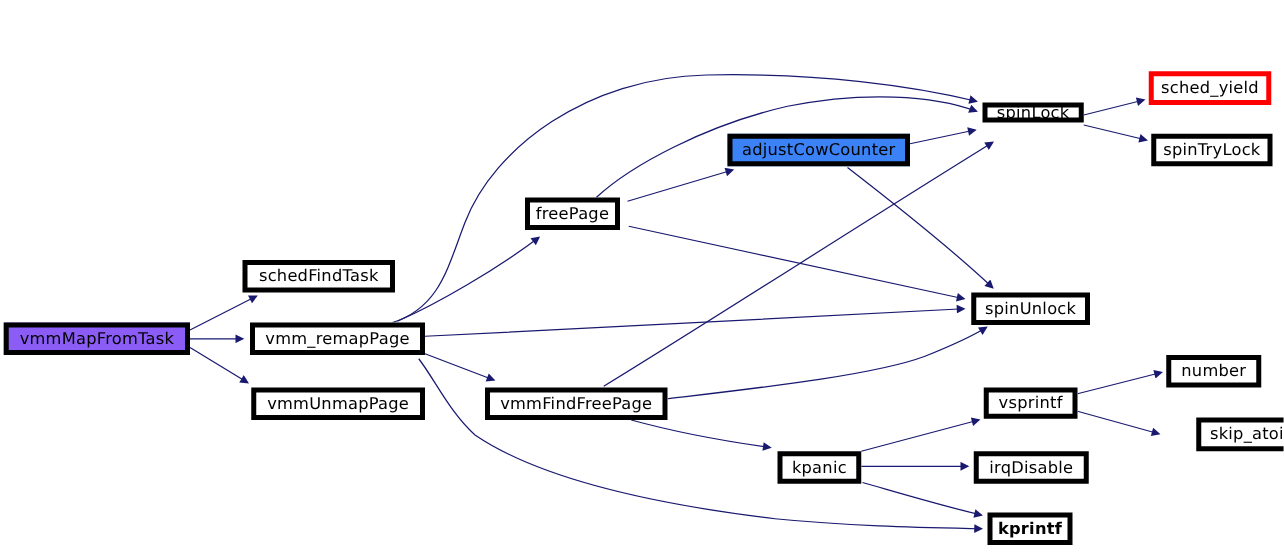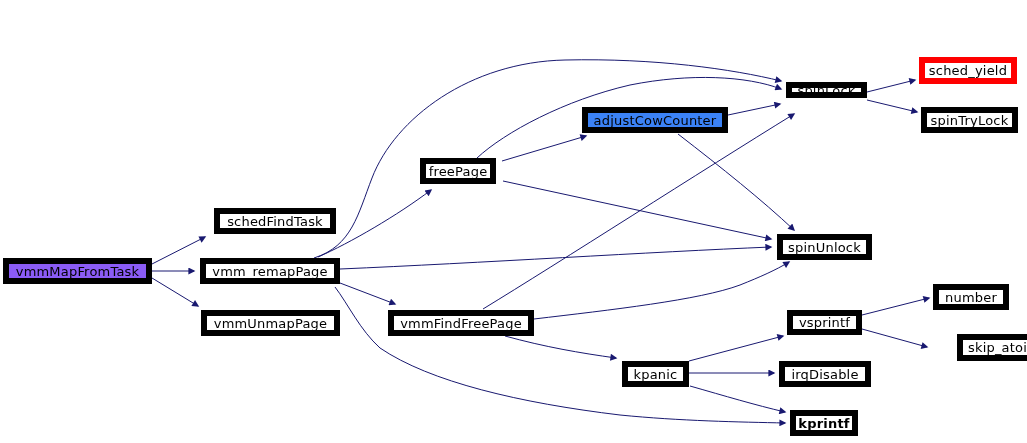--- a/index.html
+++ b/index.html
@@ -7,21 +7,21 @@
     position:relative;
     width:1027px;height:443px;
     background:#ffffff;
     font-family:"DejaVu Sans","Liberation Sans",sans-serif;
     overflow:hidden;
   }
   #edge-layer{position:absolute;left:0;top:0;width:1027px;height:443px;}
   .node{
     position:absolute;
     box-sizing:border-box;
-    border:6px solid #4c1d95;
+    border:4px solid #4c1d95;
     background:#ffffff;
     color:#000000;
     font-size:13px;
     line-height:1;
     display:flex;
     align-items:center;
     justify-content:center;
     white-space:nowrap;
     letter-spacing:0.2px;
     cursor:pointer;
@@ -56,21 +56,21 @@
       <path d="M689,361 L783,336" fill="none" stroke="#191970" stroke-width="1" marker-end="url(#arrow)"></path>
       <path d="M689,373 L774,373" fill="none" stroke="#191970" stroke-width="1" marker-end="url(#arrow)"></path>
       <path d="M690,386 C725,396 755,405 785,412" fill="none" stroke="#191970" stroke-width="1" marker-end="url(#arrow)"></path>
       <path d="M862,315 L929,298" fill="none" stroke="#191970" stroke-width="1" marker-end="url(#arrow)"></path>
       <path d="M862,329 L927,347" fill="none" stroke="#191970" stroke-width="1" marker-end="url(#arrow)"></path>
       <path d="M867,92 L915,80" fill="none" stroke="#191970" stroke-width="1" marker-end="url(#arrow)"></path>
       <path d="M867,100 L917,112" fill="none" stroke="#191970" stroke-width="1" marker-end="url(#arrow)"></path>
     </svg>
   <div id="node-layer">
       <div class="node" style="left: 3px; top: 258px; width: 149px; height: 26px; background: #8b5cf6; border-color: rgb(0, 0, 0);">vmmMapFromTask</div>
-      <div class="node" style="left: 214px; top: 208px; width: 122px; height: 26px; background: rgb(255, 255, 255); border-color: rgb(0, 0, 0);">schedFindTask</div>
+      <div class="node" style="left: 194px; top: 208px; width: 122px; height: 26px; background: rgb(255, 255, 255); border-color: rgb(0, 0, 0);">schedFindTask</div>
       <div class="node" style="left: 200px; top: 258px; width: 140px; height: 26px; background: rgb(255, 255, 255); border-color: rgb(0, 0, 0);">vmm_remapPage</div>
       <div class="node" style="left: 201px; top: 310px; width: 139px; height: 26px; background: rgb(255, 255, 255); border-color: rgb(0, 0, 0);">vmmUnmapPage</div>
       <div class="node" style="left: 420px; top: 158px; width: 76px; height: 26px; background: rgb(255, 255, 255); border-color: rgb(0, 0, 0);">freePage</div>
       <div class="node" style="left: 582px; top: 107px; width: 146px; height: 26px; background: #3b82f6; border-color: rgb(0, 0, 0);">adjustCowCounter</div>
       <div class="node" style="left: 786px; top: 82px; width: 81px; height: 16px; background: rgb(255, 255, 255); border-color: rgb(0, 0, 0);">spinLock</div>
       <div class="node" style="left: 919px; top: 57px; width: 98px; height: 27px; background: rgb(255, 255, 255); border-color: rgb(255, 0, 0);">sched_yield</div>
       <div class="node" style="left: 921px; top: 107px; width: 97px; height: 26px; background: rgb(255, 255, 255); border-color: rgb(0, 0, 0);">spinTryLock</div>
       <div class="node" style="left: 777px; top: 234px; width: 95px; height: 26px; background: rgb(255, 255, 255); border-color: rgb(0, 0, 0);">spinUnlock</div>
       <div class="node" style="left: 388px; top: 310px; width: 146px; height: 26px; background: rgb(255, 255, 255); border-color: rgb(0, 0, 0);">vmmFindFreePage</div>
       <div class="node" style="left: 622px; top: 361px; width: 67px; height: 26px; background: rgb(255, 255, 255); border-color: rgb(0, 0, 0);">kpanic</div>

